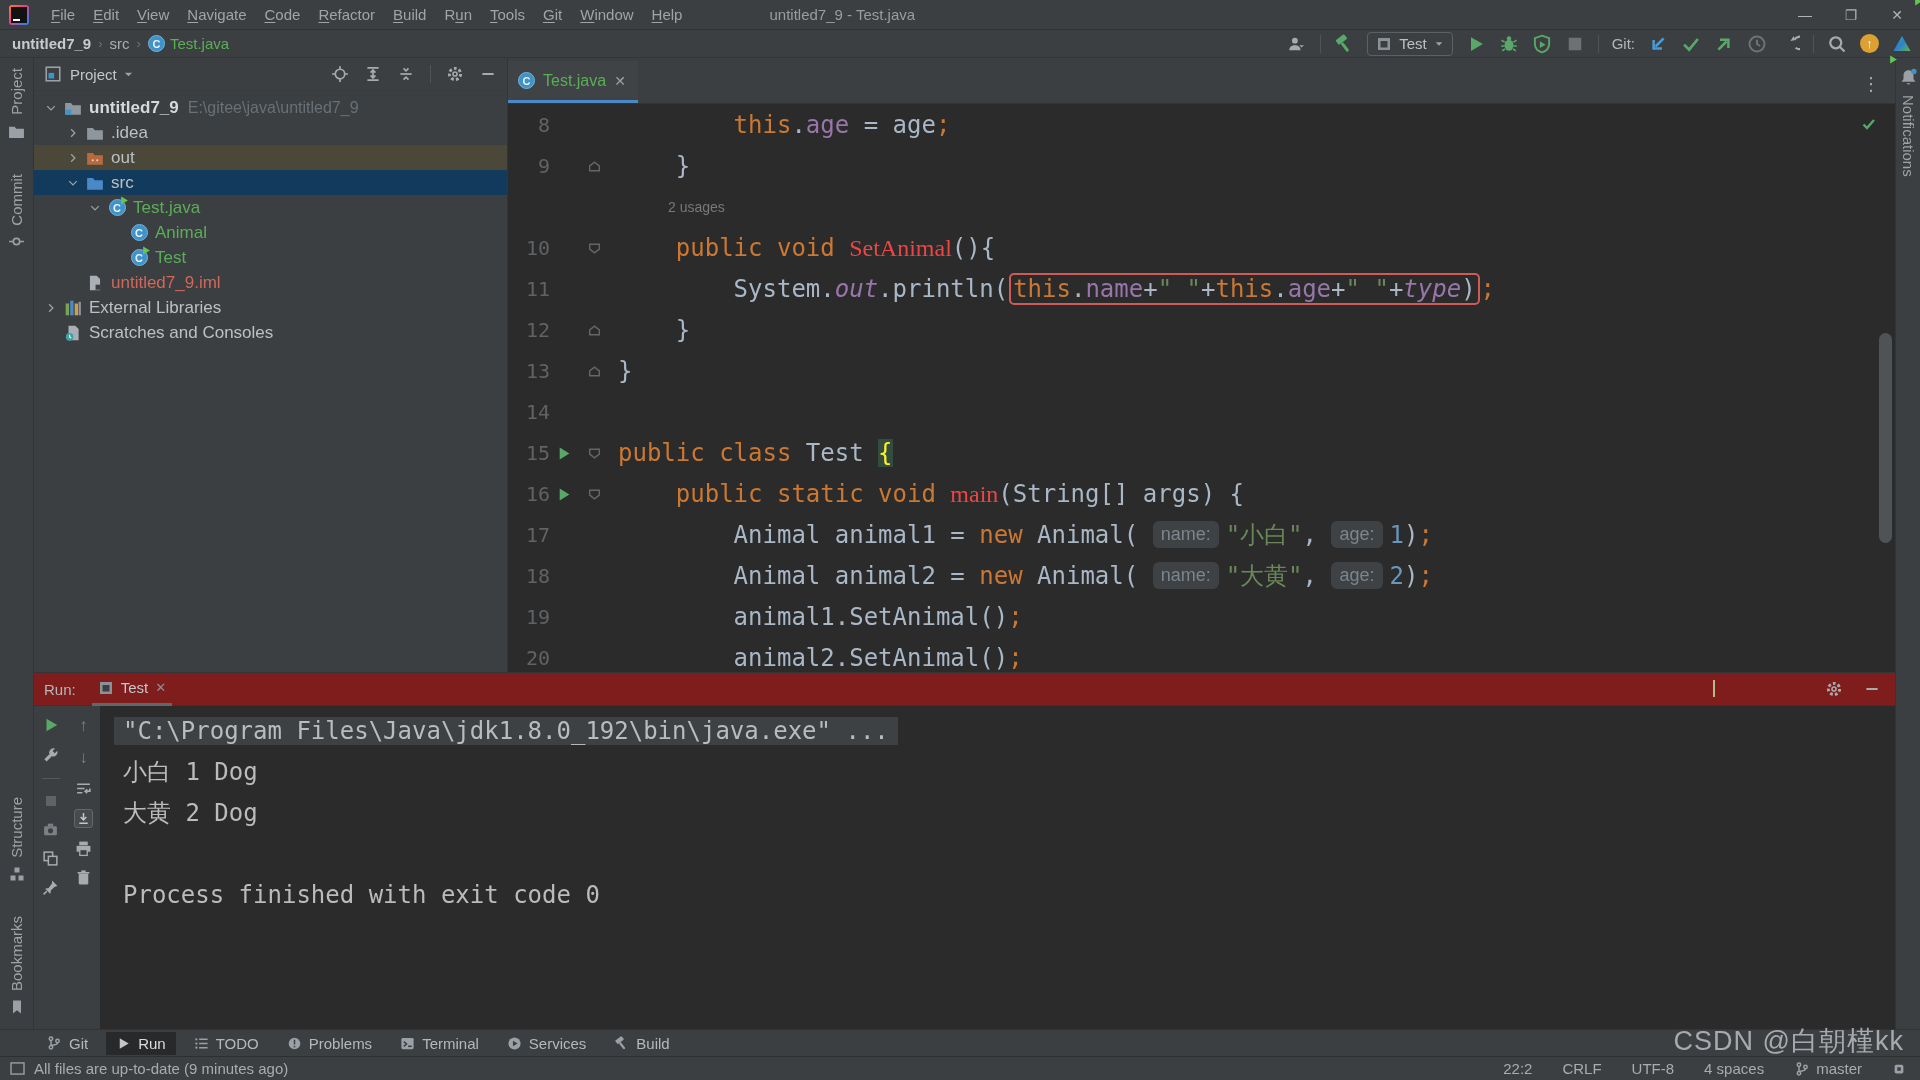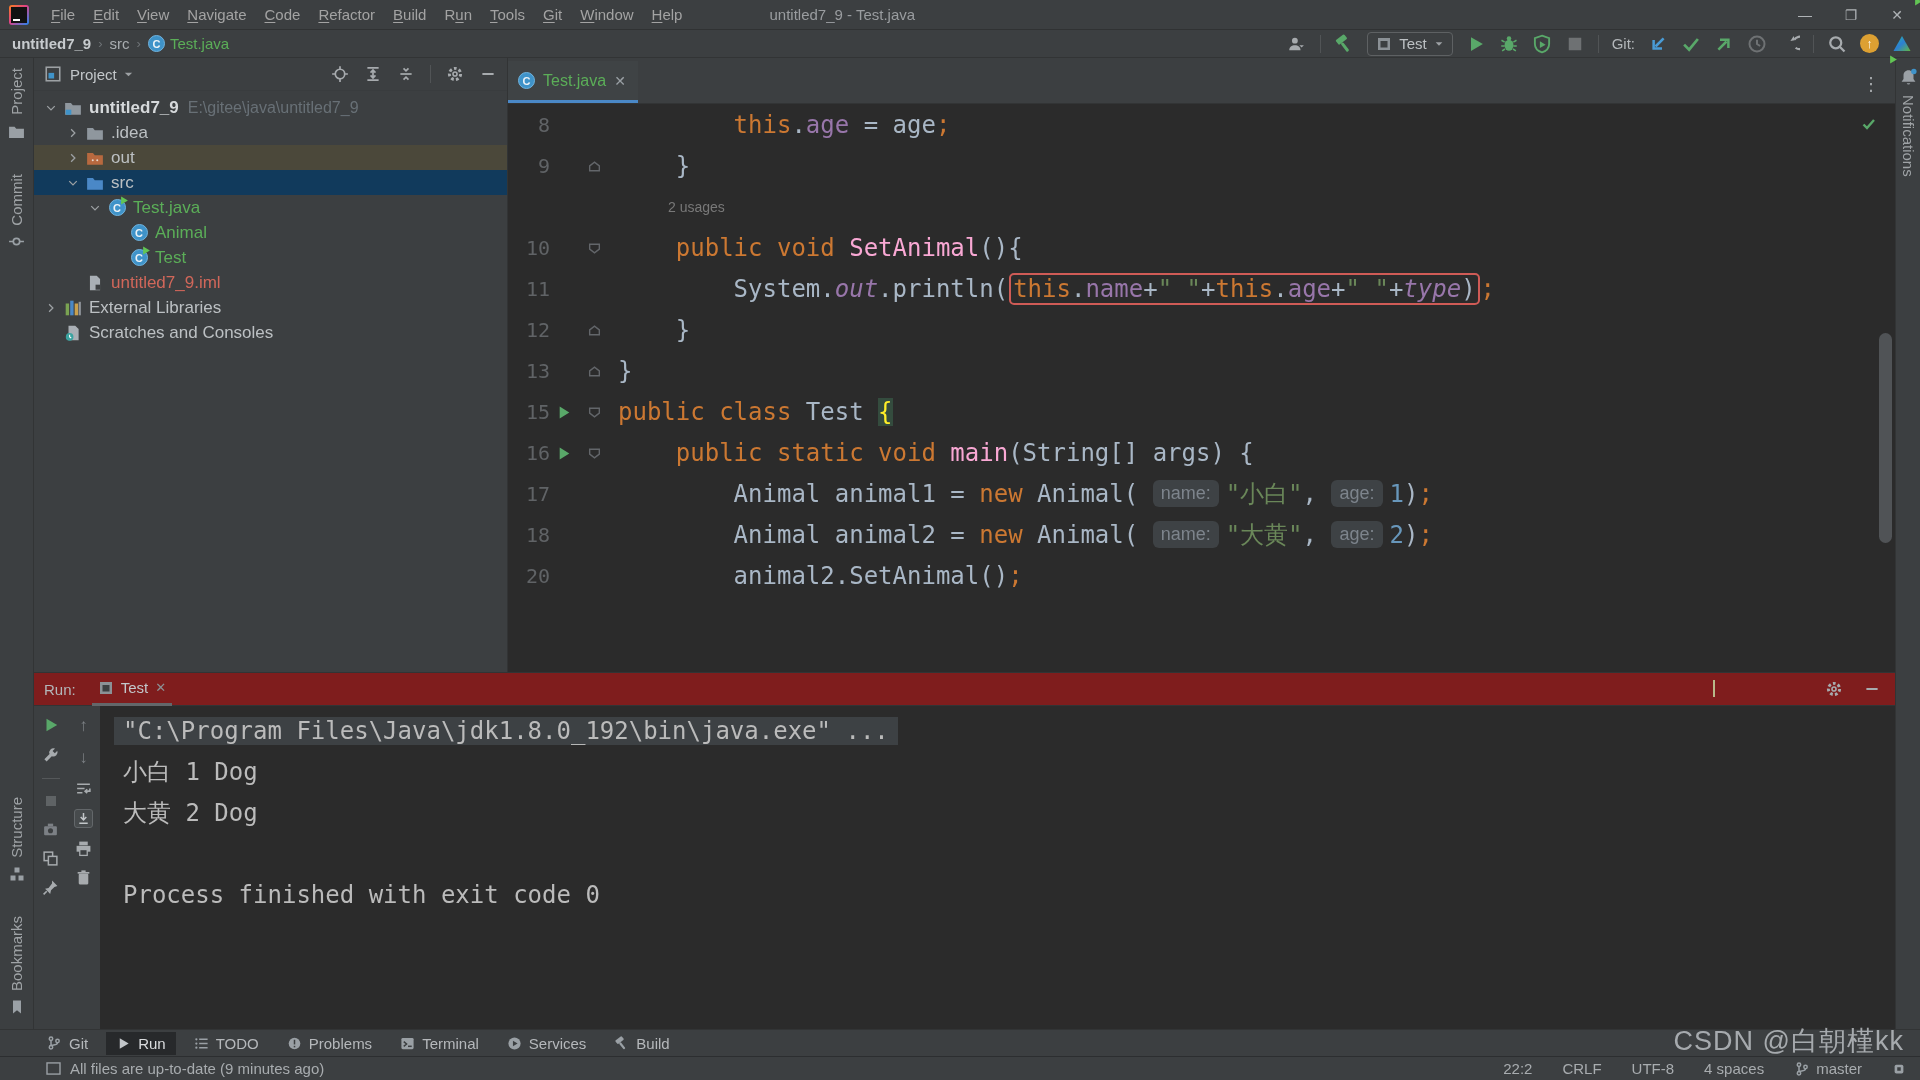--- a/index.html
+++ b/index.html
@@ -73,21 +73,21 @@
   .etab-close { color:#9aa0a5; font-size:14px; }
   .tab-kebab { margin-left:auto; color:#a7abae; font-size:18px; padding:0 14px 8px 0; letter-spacing:1px; }
   .insp-ok { position:absolute; top:58px; right:18px; }
   .code-area { flex:1; overflow:hidden; font-family:"DejaVu Sans Mono","DejaVu Sans",monospace; font-size:24px; }
   .crow { height:41px; display:flex; align-items:center; }
   .gnum { width:42px; text-align:right; color:#606366; font-size:20px; flex:none; }
   .grun { width:28px; display:flex; justify-content:center; flex:none; }
   .gfold { width:32px; display:flex; justify-content:center; flex:none; }
   .codeln { white-space:pre; color:#a9b7c6; margin-left:8px; }
   .kw { color:#cc7832; } .fld { color:#9876aa; } .sfld { color:#9876aa; font-style:italic; }
-  .str { color:#6a8759; } .num { color:#6897bb; } .mth { color:#f9a8d4; }
+  .str { color:#6a8759; } .num { color:#6897bb; } .mth { color:#ef4444;font-family:Liberation Serif, serif; }
   .brace { background:#344c3e; color:#ffef28; }
   .redbox { border:2px solid #cf5b56; border-radius:5px; padding:0 2px; margin:0 1px; }
   .chip { display:inline-block; background:#3e4245; color:#7d848c; border-radius:6px; padding:0 8px; font-family:"Liberation Sans",sans-serif; font-size:18px; line-height:27px; vertical-align:3px; margin-right:7px; }
   .inlay-txt { color:#787878; font-family:"Liberation Sans",sans-serif; font-size:14px; padding-left:58px; }
   .scroll-thumb { position:absolute; right:3px; top:275px; width:13px; height:210px; background:#505356; border-radius:7px; }
 
   
   .run-panel { height:357px; display:flex; flex-direction:column; border-top:1px solid #323435; background:#2b2b2b; }
   .run-header { height:33px; background:#7f1d1d; border-bottom:1px solid #323435; display:flex; align-items:center; padding:0 14px 0 10px; position:relative; }
   .run-label { color:#b3b7ba; font-size:15px; margin-right:16px; }
@@ -102,21 +102,21 @@
   .arr { color:#7c8084; font-size:17px; }
   .boxed { border:1px solid #63676a; background:#474b4d; border-radius:3px; padding:1px; }
   .console { flex:1; padding:5px 0 0 23px; font-family:"DejaVu Sans Mono","DejaVu Sans",monospace; font-size:24px; line-height:41px; color:#bbbbbb; white-space:pre; }
   .console .hl { background:#3d4144; padding:0 9px; margin-left:-9px; }
 
   
   .bottombar { height:27px; background:#3c3f41; border-top:1px solid #323435; display:flex; align-items:center; padding-left:36px; gap:8px; }
   .bitem { display:flex; align-items:center; gap:7px; font-size:15px; color:#b5b8bb; padding:3px 10px; }
   .bitem.active { background:#27292b; color:#dadcde; }
   .statusbar { height:24px; background:#3c3f41; border-top:1px solid #2c2e30; display:flex; align-items:center; padding:0 14px 0 10px; font-size:15px; color:#a8acaf; }
-  .status-left { display:flex; align-items:center; gap:9px;margin-left:36px; }
+  .status-left { display:flex; align-items:center; gap:9px; }
   .status-right { margin-left:auto; display:flex; align-items:center; gap:30px; }
   .sitem { display:flex; align-items:center; gap:6px; }
 
   .watermark { position:absolute; right:16px; bottom:21px; z-index:50; font-size:27px; color:rgba(208,212,216,0.72); letter-spacing:1px; pointer-events:none; }
 </style>
 </head>
 <body>
 
 <div class="titlebar">
   <div class="logo"></div>
@@ -594,20 +594,26 @@
               <span class="gfold">
                 <span><span class="ic">
                     <svg width="15" height="15" viewBox="0 0 14 14">
                       <path d="M2.5 11h9V6.5L7 3 2.5 6.5z" fill="none" stroke="#63666a" stroke-width="1.3"></path>
                     </svg>
                   </span></span>
               </span>
               <span class="codeln"><span>}</span></span>
             </div>
             <div class="crow">
+              <span class="gnum">14</span>
+              <span class="grun"></span>
+              <span class="gfold"></span>
+              <span class="codeln"></span>
+            </div>
+            <div class="crow">
               <span class="gnum">15</span>
               <span class="grun">
                 <span><span class="ic">
                     <svg width="15" height="15" viewBox="0 0 14 14">
                       <path d="M2.5 1.5l9 5.5-9 5.5z" fill="#59a869"></path>
                     </svg>
                   </span></span>
               </span>
               <span class="gfold">
                 <span><span class="ic">
@@ -640,20 +646,26 @@
               <span class="gnum">17</span>
               <span class="grun"></span>
               <span class="gfold"></span>
               <span class="codeln"><span>        Animal animal1 = </span><span class="kw">new</span><span> Animal( </span><span class="chip">name:</span><span class="str">"小白"</span><span>, </span><span class="chip">age:</span><span class="num">1</span><span>)</span><span class="kw">;</span></span>
             </div>
             <div class="crow">
               <span class="gnum">18</span>
               <span class="grun"></span>
               <span class="gfold"></span>
               <span class="codeln"><span>        Animal animal2 = </span><span class="kw">new</span><span> Animal( </span><span class="chip">name:</span><span class="str">"大黄"</span><span>, </span><span class="chip">age:</span><span class="num">2</span><span>)</span><span class="kw">;</span></span>
+            </div>
+            <div class="crow">
+              <span class="gnum">19</span>
+              <span class="grun"></span>
+              <span class="gfold"></span>
+              <span class="codeln"><span>        animal1.SetAnimal()</span><span class="kw">;</span></span>
             </div>
             <div class="crow">
               <span class="gnum">20</span>
               <span class="grun"></span>
               <span class="gfold"></span>
               <span class="codeln"><span>        animal2.SetAnimal()</span><span class="kw">;</span></span>
             </div>
           </div>
         <div class="scroll-thumb"></div>
       </div>

